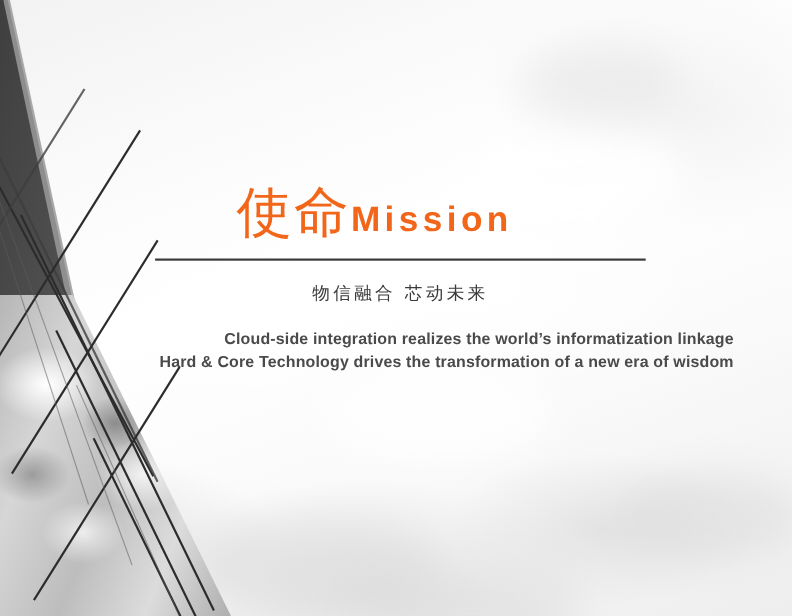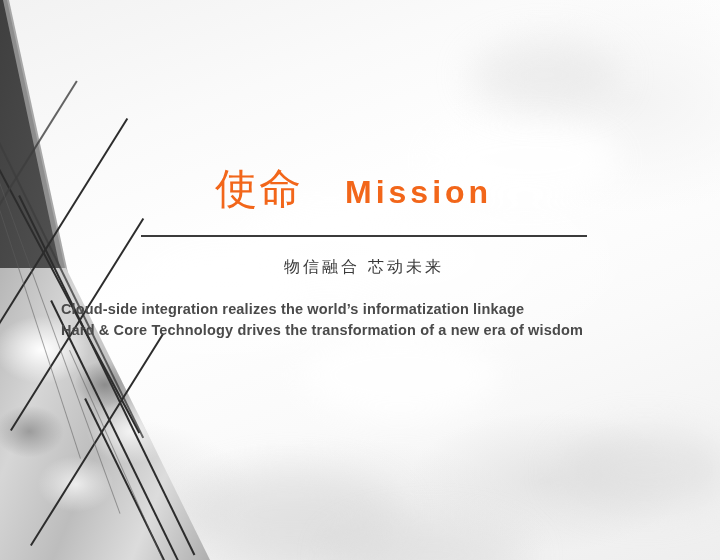--- a/index.html
+++ b/index.html
@@ -101,29 +101,28 @@
     left: 141px;
     top: 168px;
     width: 450px;
     height: 56px;
     display: flex;
     align-items: baseline;
   }
   .title-cn {
     margin-left: 74px;
     color: #f2661a;
-    font-size: 42px;
+    font-size: 50px;
     line-height: 1;
     letter-spacing: 2px;
     font-weight: 400;
     font-family: "DejaVu Sans", "Liberation Sans", sans-serif;
     white-space: nowrap;
   }
   .title-en {
-    margin-left: 42px;
     color: #f2661a;
     font-size: 32px;
     line-height: 1;
     font-weight: bold;
     letter-spacing: 4px;
     white-space: nowrap;
   }
   .rule {
     position: absolute;
     left: 141px;
@@ -143,21 +142,21 @@
     line-height: 1.2;
     letter-spacing: 3px;
     font-family: "DejaVu Sans", "Liberation Sans", sans-serif;
     white-space: nowrap;
   }
   .desc {
     position: absolute;
     left: 61px;
     top: 299px;
     width: 606px;
-    text-align: left;
+    text-align: right;
     color: #4a4a4a;
   }
   .desc-line {
     font-size: 14.5px;
     line-height: 21px;
     letter-spacing: .15px;
     white-space: nowrap;
     font-weight: 600;
   }
 </style>

